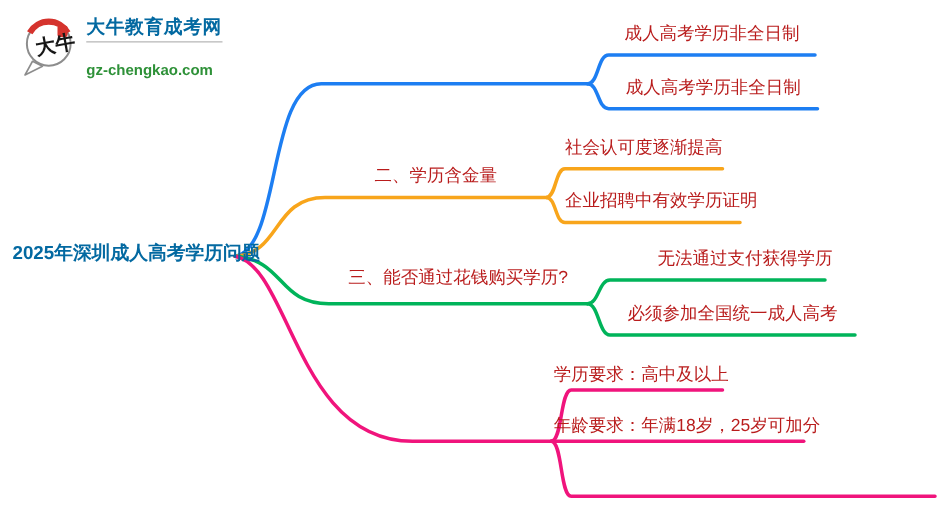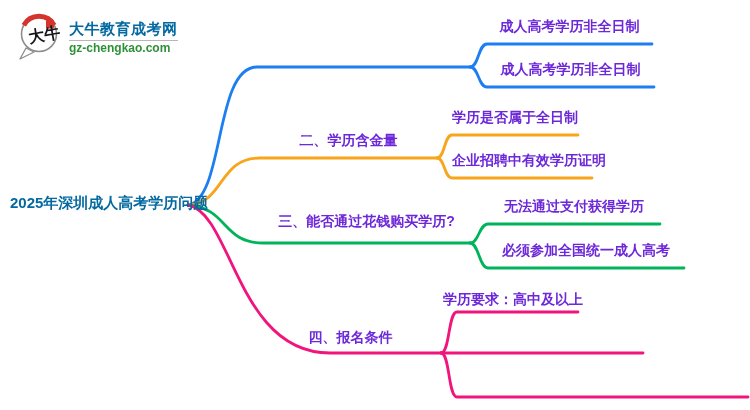--- a/index.html
+++ b/index.html
@@ -12,44 +12,44 @@
     width:750px; height:410px;
     background:#ffffff;
     overflow:hidden;
   }
   svg.lines { position:absolute; left:0; top:0; }
 
   .node {
     position:absolute;
     height:20px; line-height:20px;
     font-size:14px;
-    color:#6d28d9;
+    color:#b91c1c;
     white-space:nowrap;
     text-align:center;
-    font-weight:700;
+    font-weight:400;
   }
   .root-node {
     font-size:15px;
     font-weight:600;
     color:#0369a1;
   }
   .small-node { font-size:12.5px; }
 
   .logo {
     position:absolute; left:16px; top:13px;
     display:flex; align-items:center; gap:7px;
   }
   .logo-name {
     color:#0369a1; font-size:15px; font-weight:bold;
     letter-spacing:0.5px; line-height:18px;
   }
   .logo-url {
     color:#2e9138; font-size:12px; font-weight:bold;
     border-top:1.5px solid #b7b7b7;
-    margin-top:2px; padding-top:1px; line-height:13px;
+    margin-top:2px; padding-top:16px; line-height:13px;
   }
 </style>
 </head>
 <body>
 
 <div class="stage">
 
   <svg class="lines" width="750" height="410" viewBox="0 0 750 410">
     <g fill="none" stroke-width="2.8" stroke-linecap="round">
       <g stroke="#1d7ef2">
@@ -89,23 +89,23 @@
       <div class="logo-url">gz-chengkao.com</div>
     </div>
   </div>
 
   <div class="node root-node" style="left:10px; top:193px; width:178px;">2025年深圳成人高考学历问题</div>
 
   <div class="node" style="left:487px; top:16px;  width:165px;">成人高考学历非全日制</div>
   <div class="node" style="left:487px; top:59px;  width:167px;">成人高考学历非全日制</div>
 
   <div class="node" style="left:260px; top:130px; width:177px;">二、学历含金量</div>
-  <div class="node" style="left:452px; top:107px; width:126px;">学历是否属于全日制</div>
+  <div class="node" style="left:452px; top:107px; width:126px;">社会认可度逐渐提高</div>
   <div class="node" style="left:452px; top:150px; width:140px;">企业招聘中有效学历证明</div>
 
   <div class="node" style="left:263px; top:211px; width:207px;">三、能否通过花钱购买学历?</div>
-  <div class="node" style="left:488px; top:196px; width:172px;">无法通过支付获得学历</div>
+  <div class="node" style="left:510px; top:196px; width:172px;">无法通过支付获得学历</div>
   <div class="node" style="left:488px; top:240px; width:196px;">必须参加全国统一成人高考</div>
 
-  <div class="node" style="left:260px; top:327px; width:181px;">四、报名条件</div>
   <div class="node" style="left:443px; top:289px; width:135px;">学历要求：高中及以上</div>
+  <div class="node" style="left:443px; top:330px; width:200px;">年龄要求：年满18岁，25岁可加分</div>
 
 </div>
 
 </body></html>

